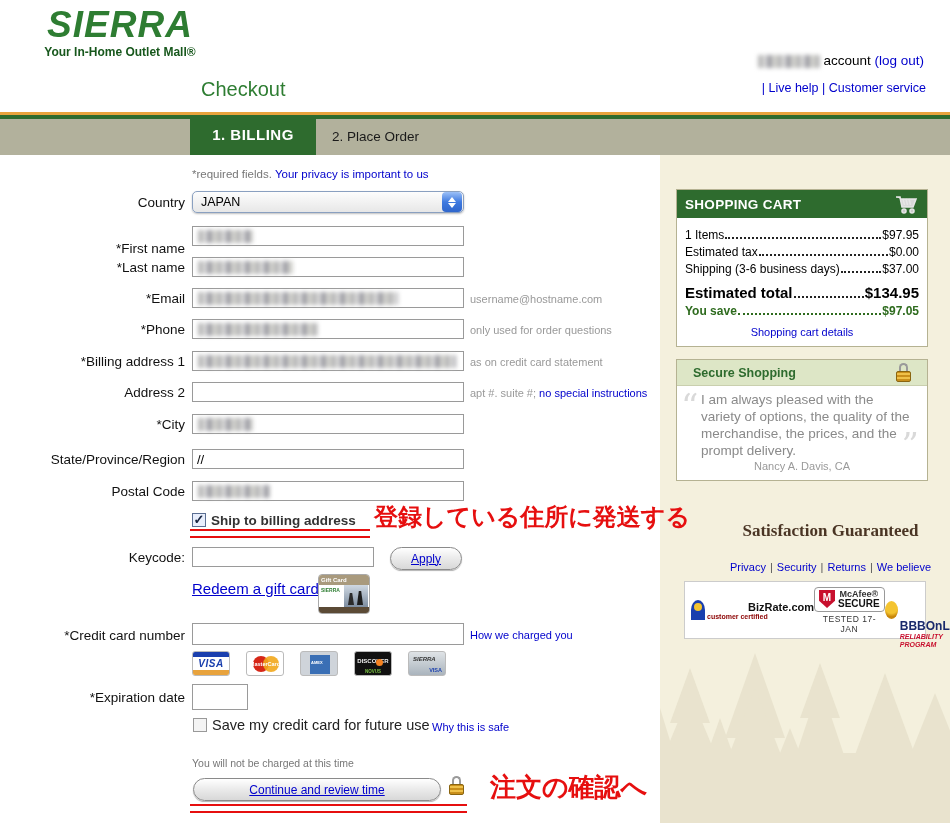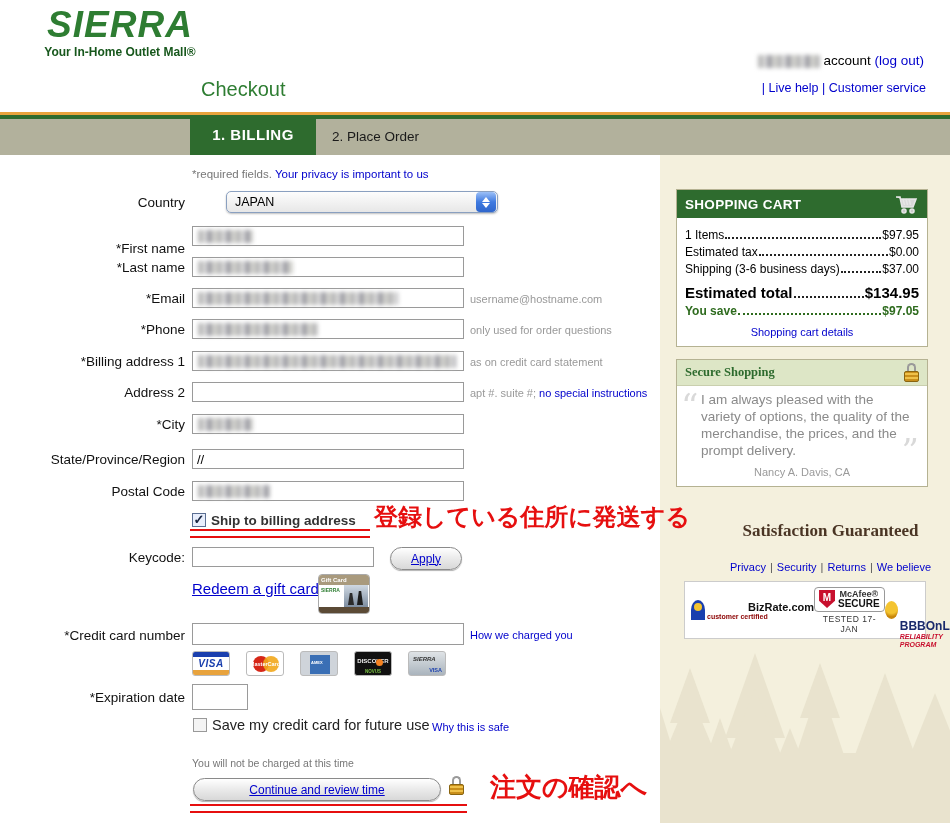--- a/index.html
+++ b/index.html
@@ -38,28 +38,28 @@
   .cart-body { padding:10px 8px 8px; }
   .cart-row { display:flex; align-items:baseline; font-size:12px; color:#000; margin-bottom:3px; }
   .cart-row .dots, .cart-total .dots, .cart-save .dots { flex:1; border-bottom:2px dotted #222; margin:0 1px 3px; }
   .cart-total { display:flex; align-items:baseline; font-size:15px; font-weight:bold; margin-top:8px; }
   .cart-save { display:flex; align-items:baseline; font-size:12px; font-weight:bold; color:#2e6b1e; margin-top:3px; }
   .cart-save .dots { border-color:#2e6b1e; }
   .cart-details { text-align:center; margin-top:8px; font-size:11px; }
   .cart-details a { color:#0000cc; text-decoration:none; }
 
   .secure-box { position:absolute; left:16px; top:204px; width:252px; background:#fff; border:1px solid #b5b292; }
-  .secure-head { background:#dde6c6; height:26px; display:flex; align-items:center; justify-content:space-between; padding:0 8px; border-bottom:1px solid #c9cfae;font-family:Liberation Serif, serif; }
+  .secure-head { background:#dde6c6; height:26px; display:flex; align-items:center; justify-content:space-between; padding:0 16px; border-bottom:1px solid #c9cfae; }
   .secure-title { color:#2e6b2e; font-weight:bold; font-size:12.5px; }
   .secure-body { padding:6px 10px 8px; position:relative; }
   .quote-open, .quote-close { font-family:"DejaVu Serif",serif; font-size:34px; color:#d9d9d9; line-height:.6; }
   .quote-text { font-size:13.5px; color:#8a8a8a; line-height:1.25; padding-left:14px; }
   .quote-open { position:absolute; left:4px; top:10px; }
   .quote-close { position:absolute; right:8px; bottom:24px; }
-  .quote-attrib { font-size:11px; color:#9a9a9a; text-align:center; margin-top:6px; }
+  .quote-attrib { font-size:11px; color:#9a9a9a; text-align:center; margin-top:0; }
 
   .satisfaction { position:absolute; left:0; top:366px; width:100%; text-align:center;
     font-family:"Liberation Serif",serif; font-weight:bold; font-size:17px; color:#4a3524; }
   .side-links { position:absolute; left:0; top:406px; width:100%; text-align:center; font-size:11px; color:#0000cc; }
   .side-links a { color:#0000cc; text-decoration:none; }
   .side-links .sep { color:#555; margin:0 4px; }
   .badges { position:absolute; left:24px; top:426px; width:242px; height:58px; background:#fff; border:1px solid #ccc;
     display:flex; align-items:center; justify-content:space-between; padding:0 6px; }
   .bizrate { text-align:left; display:flex; align-items:center; gap:2px; }
   .ribbon { width:14px; height:20px; background:#1a3fae; border-radius:50% 50% 0 0; position:relative; }
@@ -86,21 +86,21 @@
   
   .form-note { position:absolute; left:192px; top:168px; font-size:11.5px; color:#777; }
   .form-note a { color:#0000cc; text-decoration:none; }
   .flabel { position:absolute; left:0; width:185px; text-align:right; font-size:13.5px; color:#111; }
   .finput { position:absolute; left:192px; width:272px; height:20px; border:1px solid #9a9a9a; background:#fff; font-size:13px; padding:0 4px; font-family:"Liberation Sans",sans-serif; }
   .fhint { position:absolute; left:470px; font-size:11px; color:#999; white-space:nowrap; }
   .fhint a { color:#0000cc; text-decoration:none; }
   .inblur { position:absolute; z-index:2; }
 
   .macselect { position:absolute; left:192px; top:191px; width:272px; height:22px; border:1px solid #8aa0c0; border-radius:5px;
-    background:linear-gradient(#fdfdfd,#e7e7e7); display:flex; align-items:center; box-shadow:0 1px 2px rgba(0,0,0,.25);margin-left:34px; }
+    background:linear-gradient(#fdfdfd,#e7e7e7); display:flex; align-items:center; box-shadow:0 1px 2px rgba(0,0,0,.25); }
   .macselect .val { flex:1; font-size:12.5px; padding-left:8px; color:#000; }
   .stepper { width:20px; height:20px; margin-right:1px; border-radius:4px; background:linear-gradient(#9cc0f7,#3f7ae0 50%,#2f66cc);
     display:flex; flex-direction:column; align-items:center; justify-content:center; gap:1px; }
   .tri-up { width:0; height:0; border-left:4px solid transparent; border-right:4px solid transparent; border-bottom:5px solid #fff; }
   .tri-dn { width:0; height:0; border-left:4px solid transparent; border-right:4px solid transparent; border-top:5px solid #fff; }
 
   .checkbox { position:absolute; width:14px; height:14px; border:1px solid #5a6e92; background:#e8eefc; font-size:13px; font-weight:bold; color:#16233f; line-height:12px; text-align:center; }
   .checkbox.unchecked { background:#f4f4f4; border-color:#999; }
   .cb-label { position:absolute; font-weight:bold; font-size:13.5px; color:#333; }
   .cb-label2 { position:absolute; font-size:14.5px; color:#222; }

